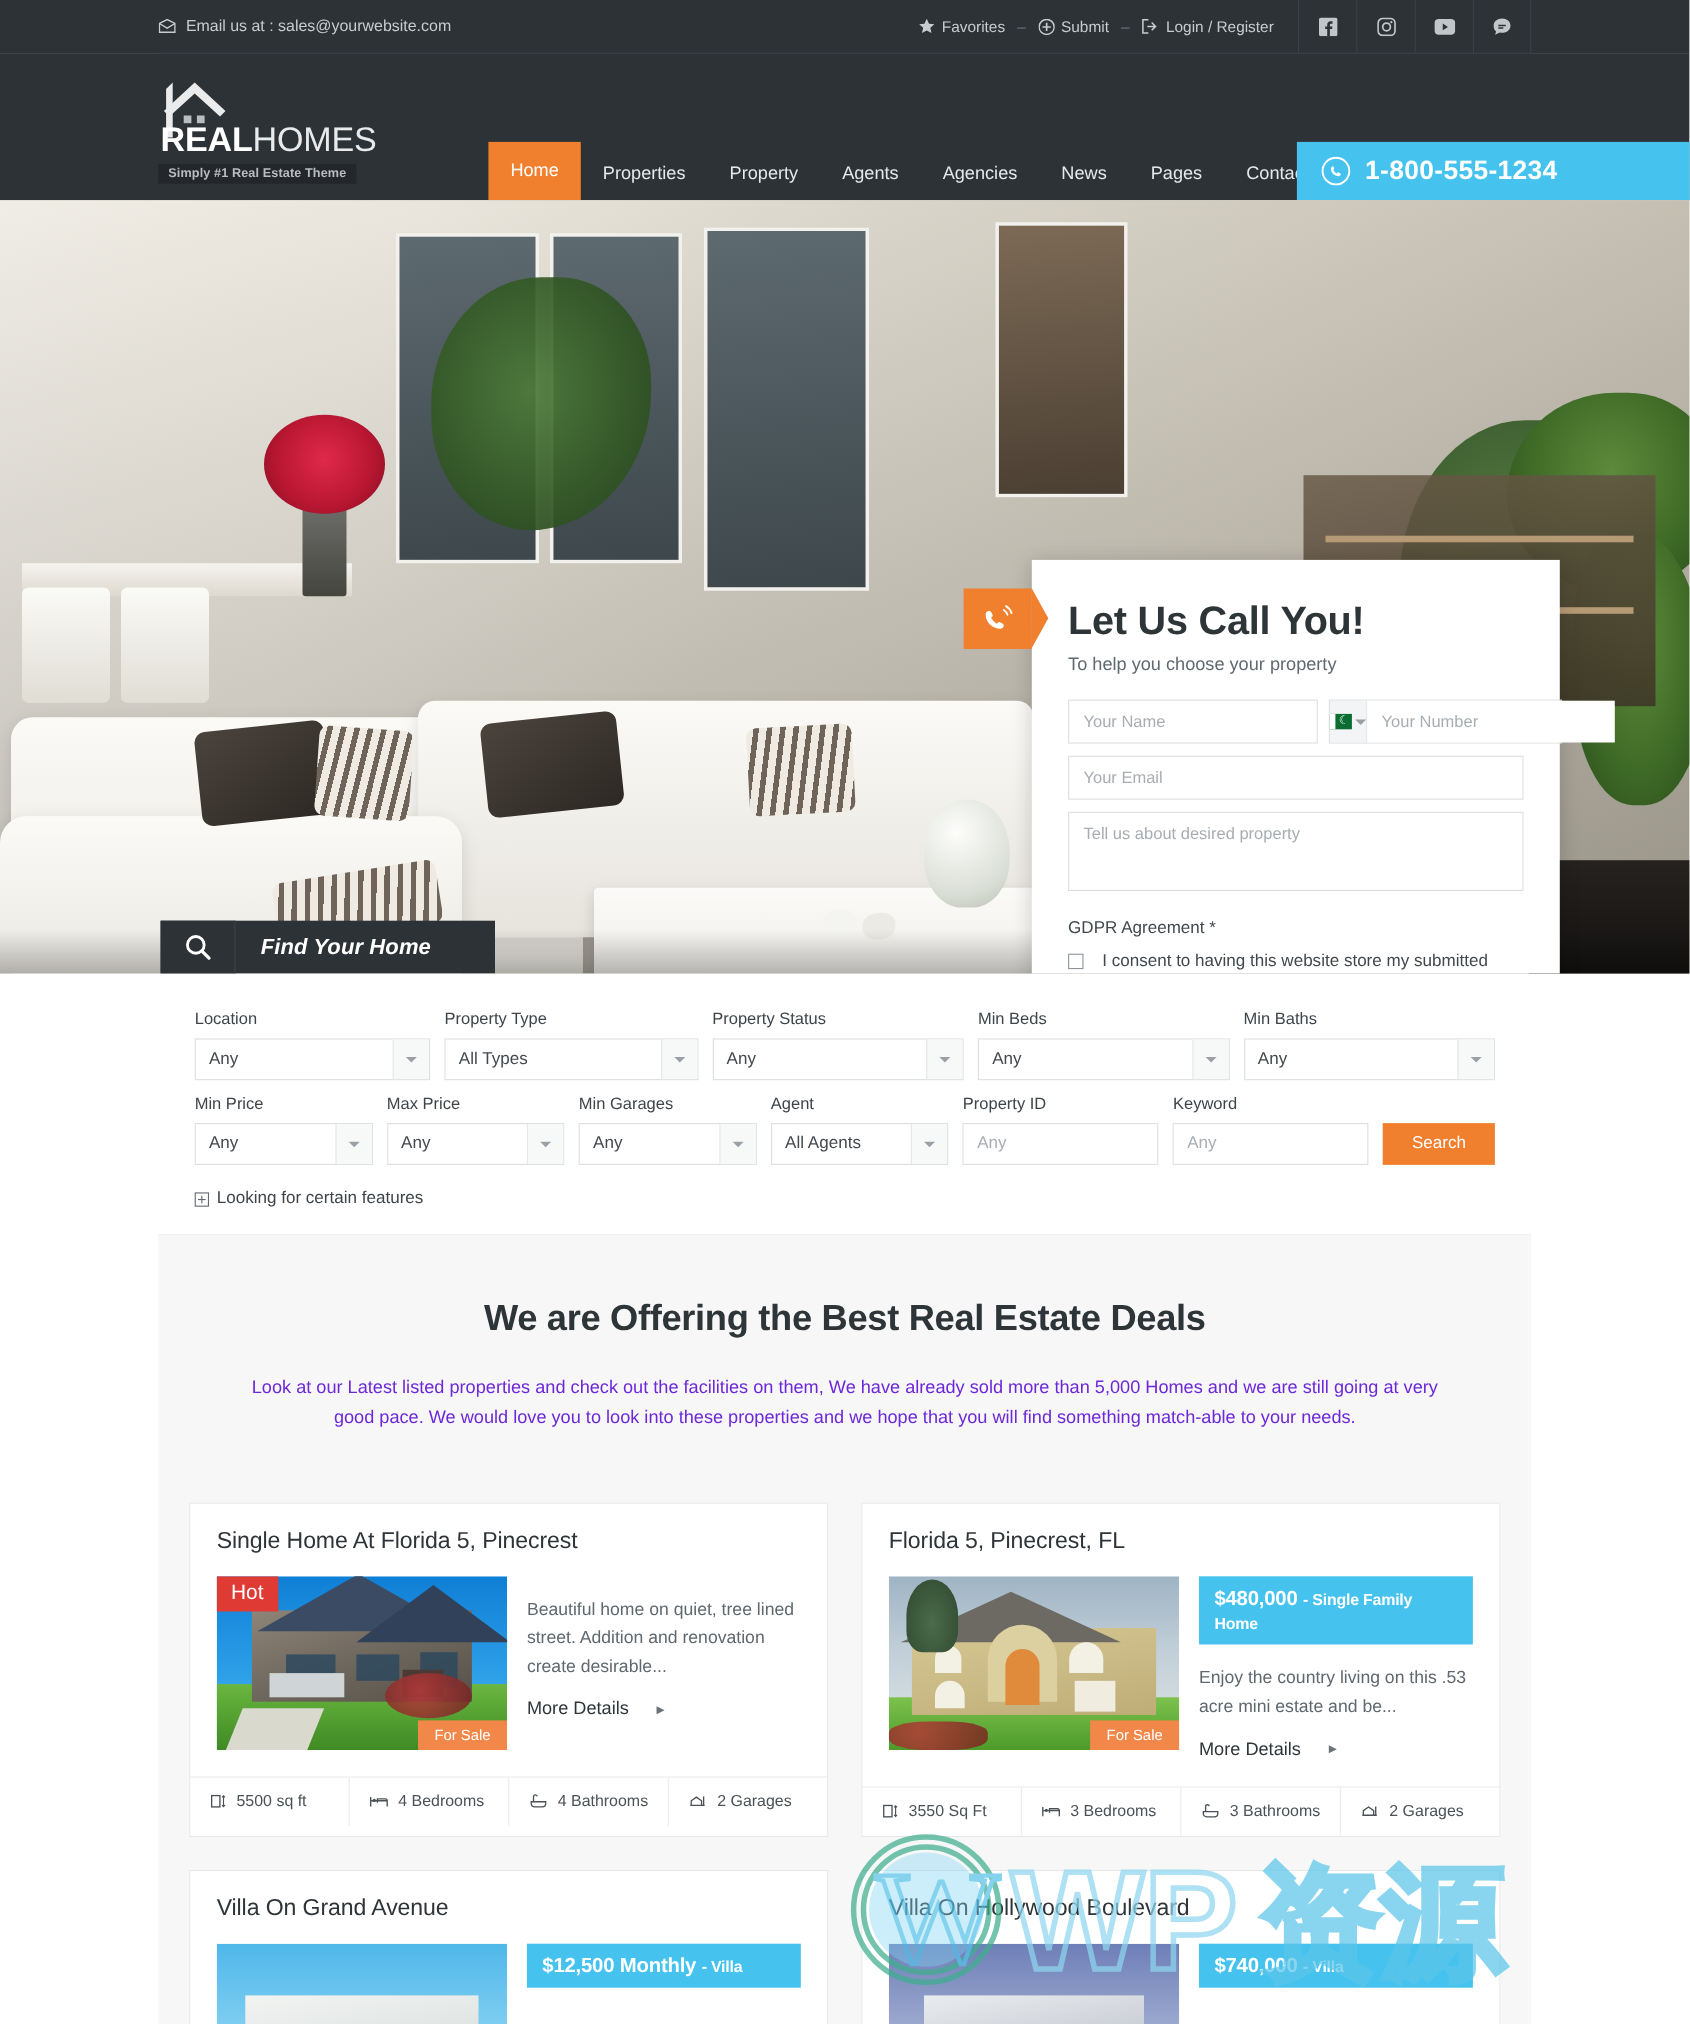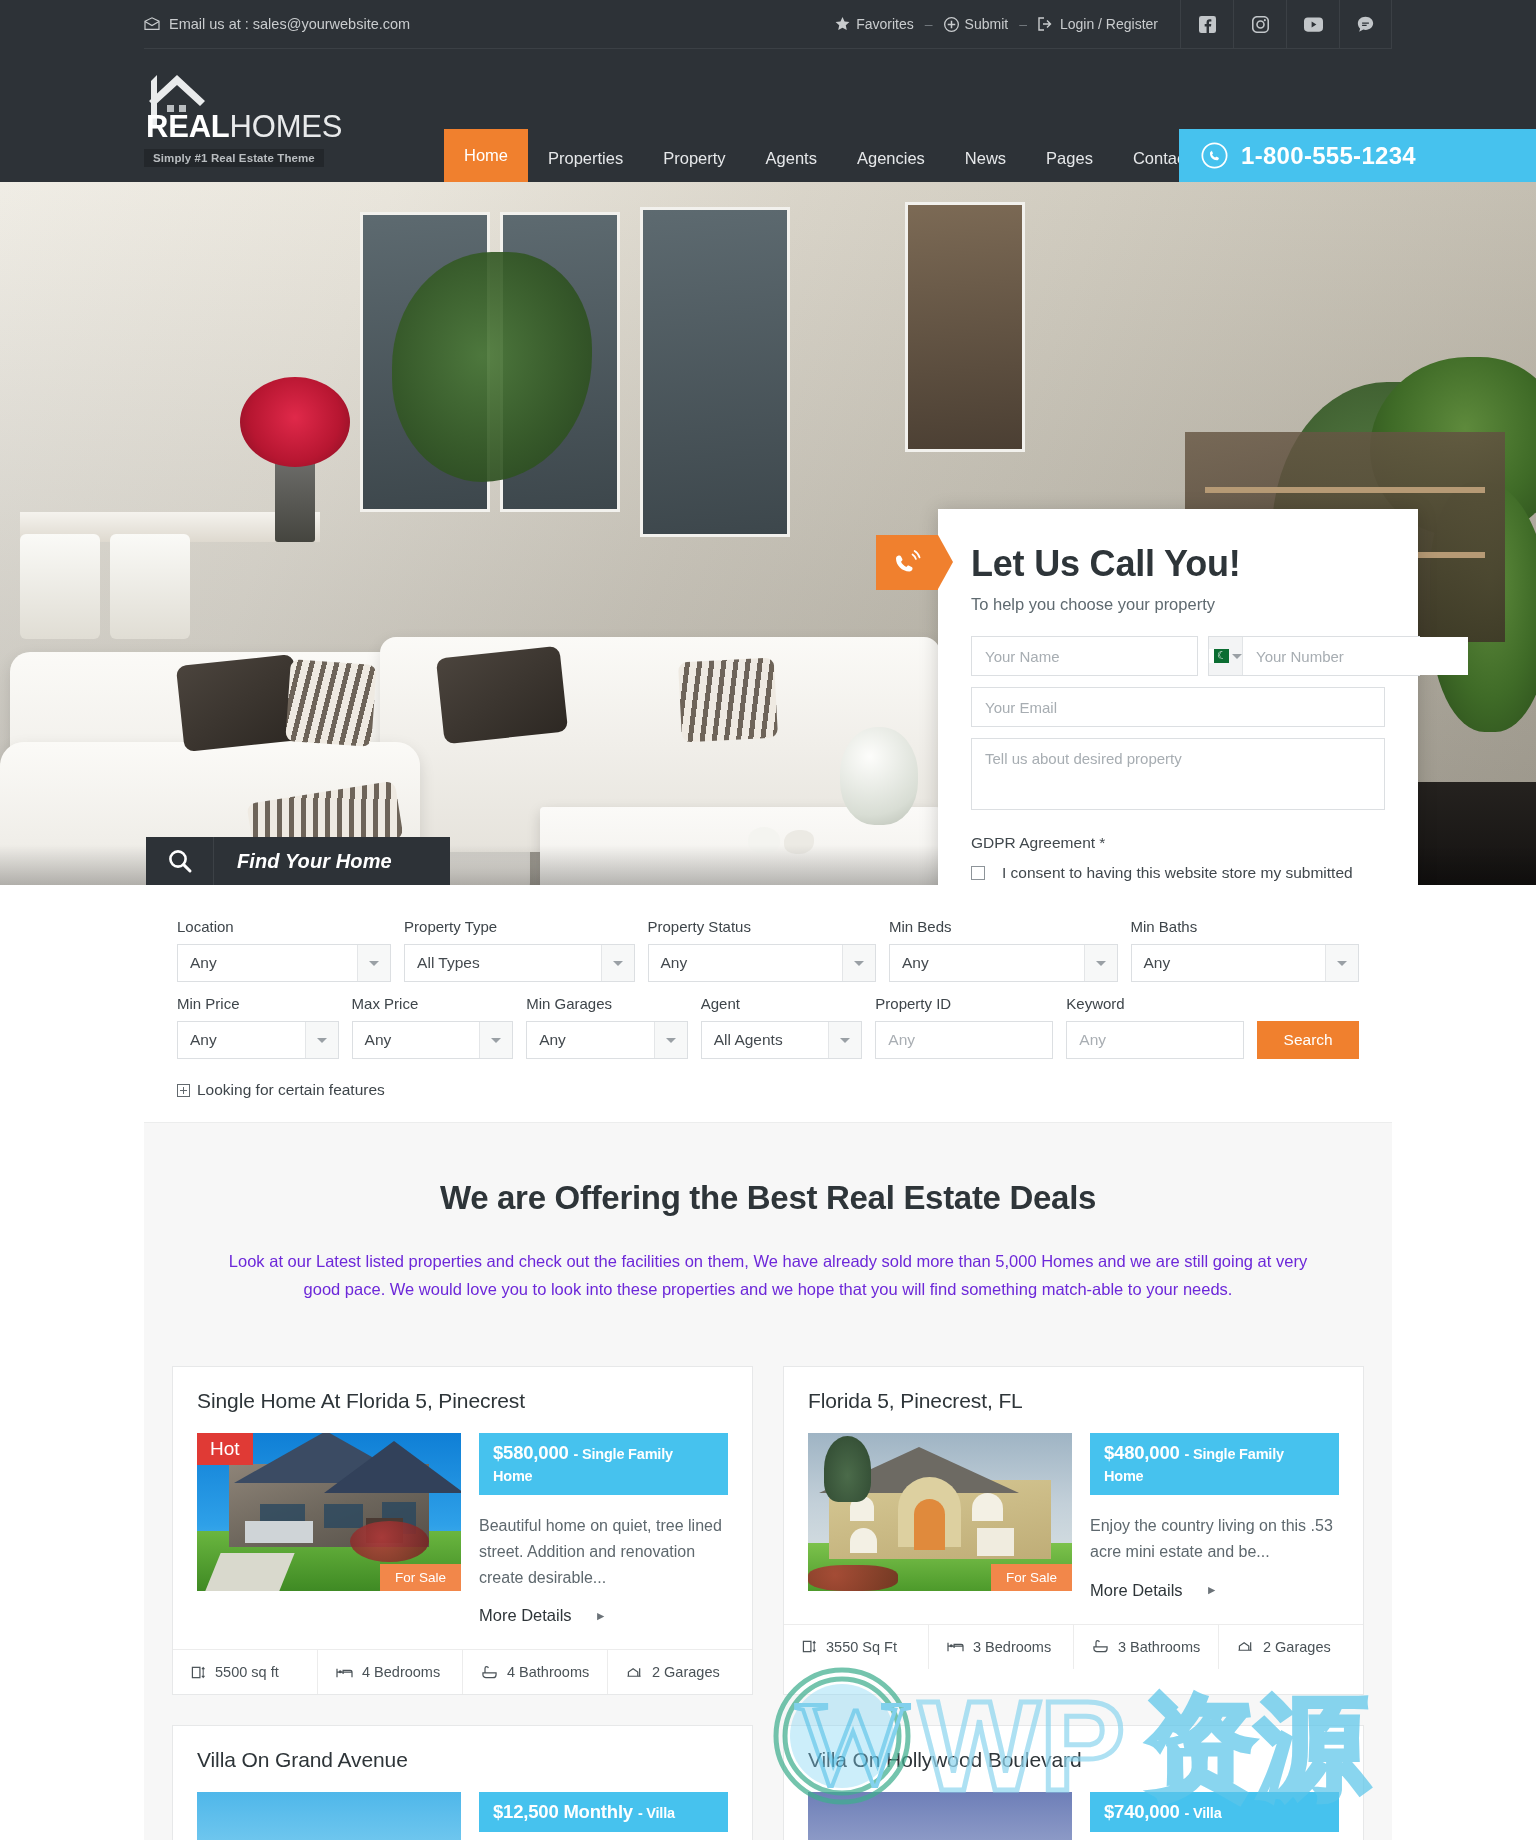--- a/index.html
+++ b/index.html
@@ -769,24 +769,20 @@
         <div class="t-win" style="left:48%;bottom:40%;width:15%;height:15%;"></div>
         <div class="t-win" style="left:70%;bottom:36%;width:13%;height:20%;"></div>
         <div style="position:absolute;left:18%;bottom:30%;width:26%;height:14%;background:#cfd4d7;"></div>
         <div style="position:absolute;left:64%;bottom:30%;width:14%;height:16%;background:#4a3a33;"></div>
         <div style="position:absolute;left:6%;bottom:0;width:28%;height:24%;background:#d9d9cd;transform:skewX(-22deg);"></div>
         <div style="position:absolute;left:58%;bottom:18%;width:30%;height:26%;background:radial-gradient(circle at 40% 40%,#b63a3a,#6e2320);border-radius:50%;opacity:.85;"></div>
         <span class="badge-hot">Hot</span>
         <span class="badge-sale">For Sale</span>
       </div>
       <div class="card-right">
-        <div class="pricebar">
-          <span>$580,000</span>
-          <small>- Single Family Home</small>
-        </div>
         <div class="excerpt">Beautiful home on quiet, tree lined street. Addition and renovation create desirable...</div>
         <div class="more">
           <span>More Details</span>
           <span class="arr">►</span>
         </div>
       </div>
     </div>
     <div class="card-meta">
       <div class="meta">
         <svg width="15" height="15" viewBox="0 0 16 16">

